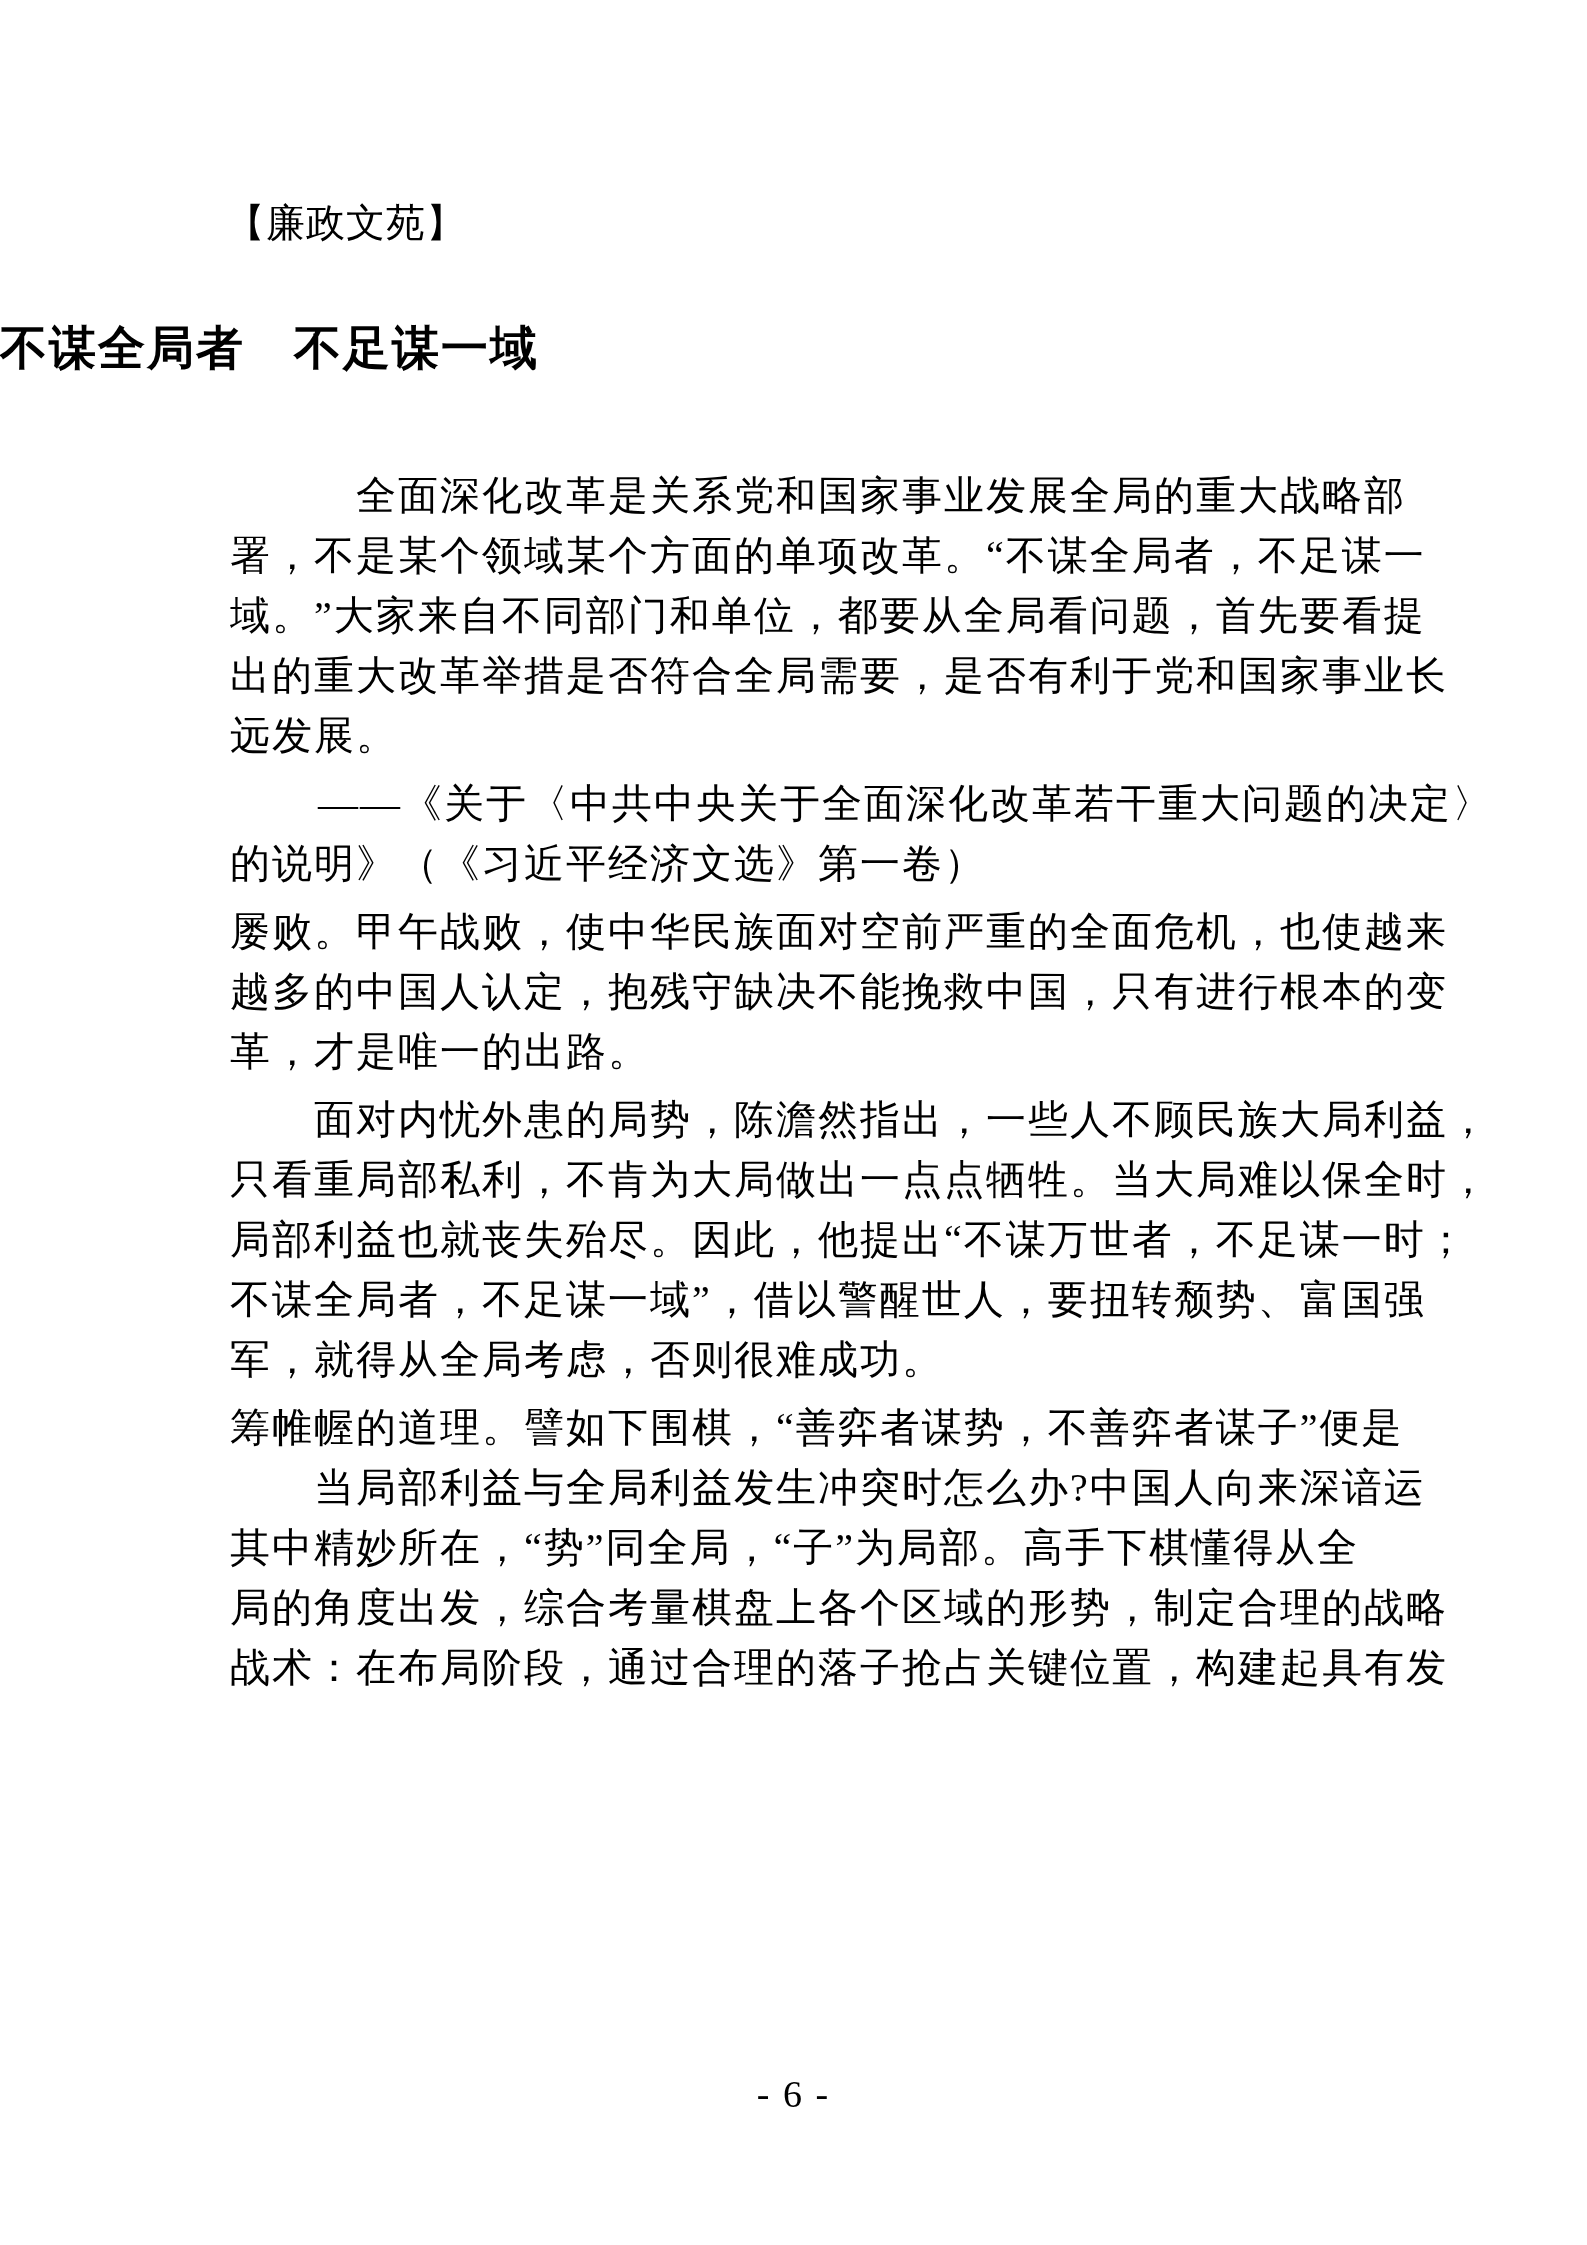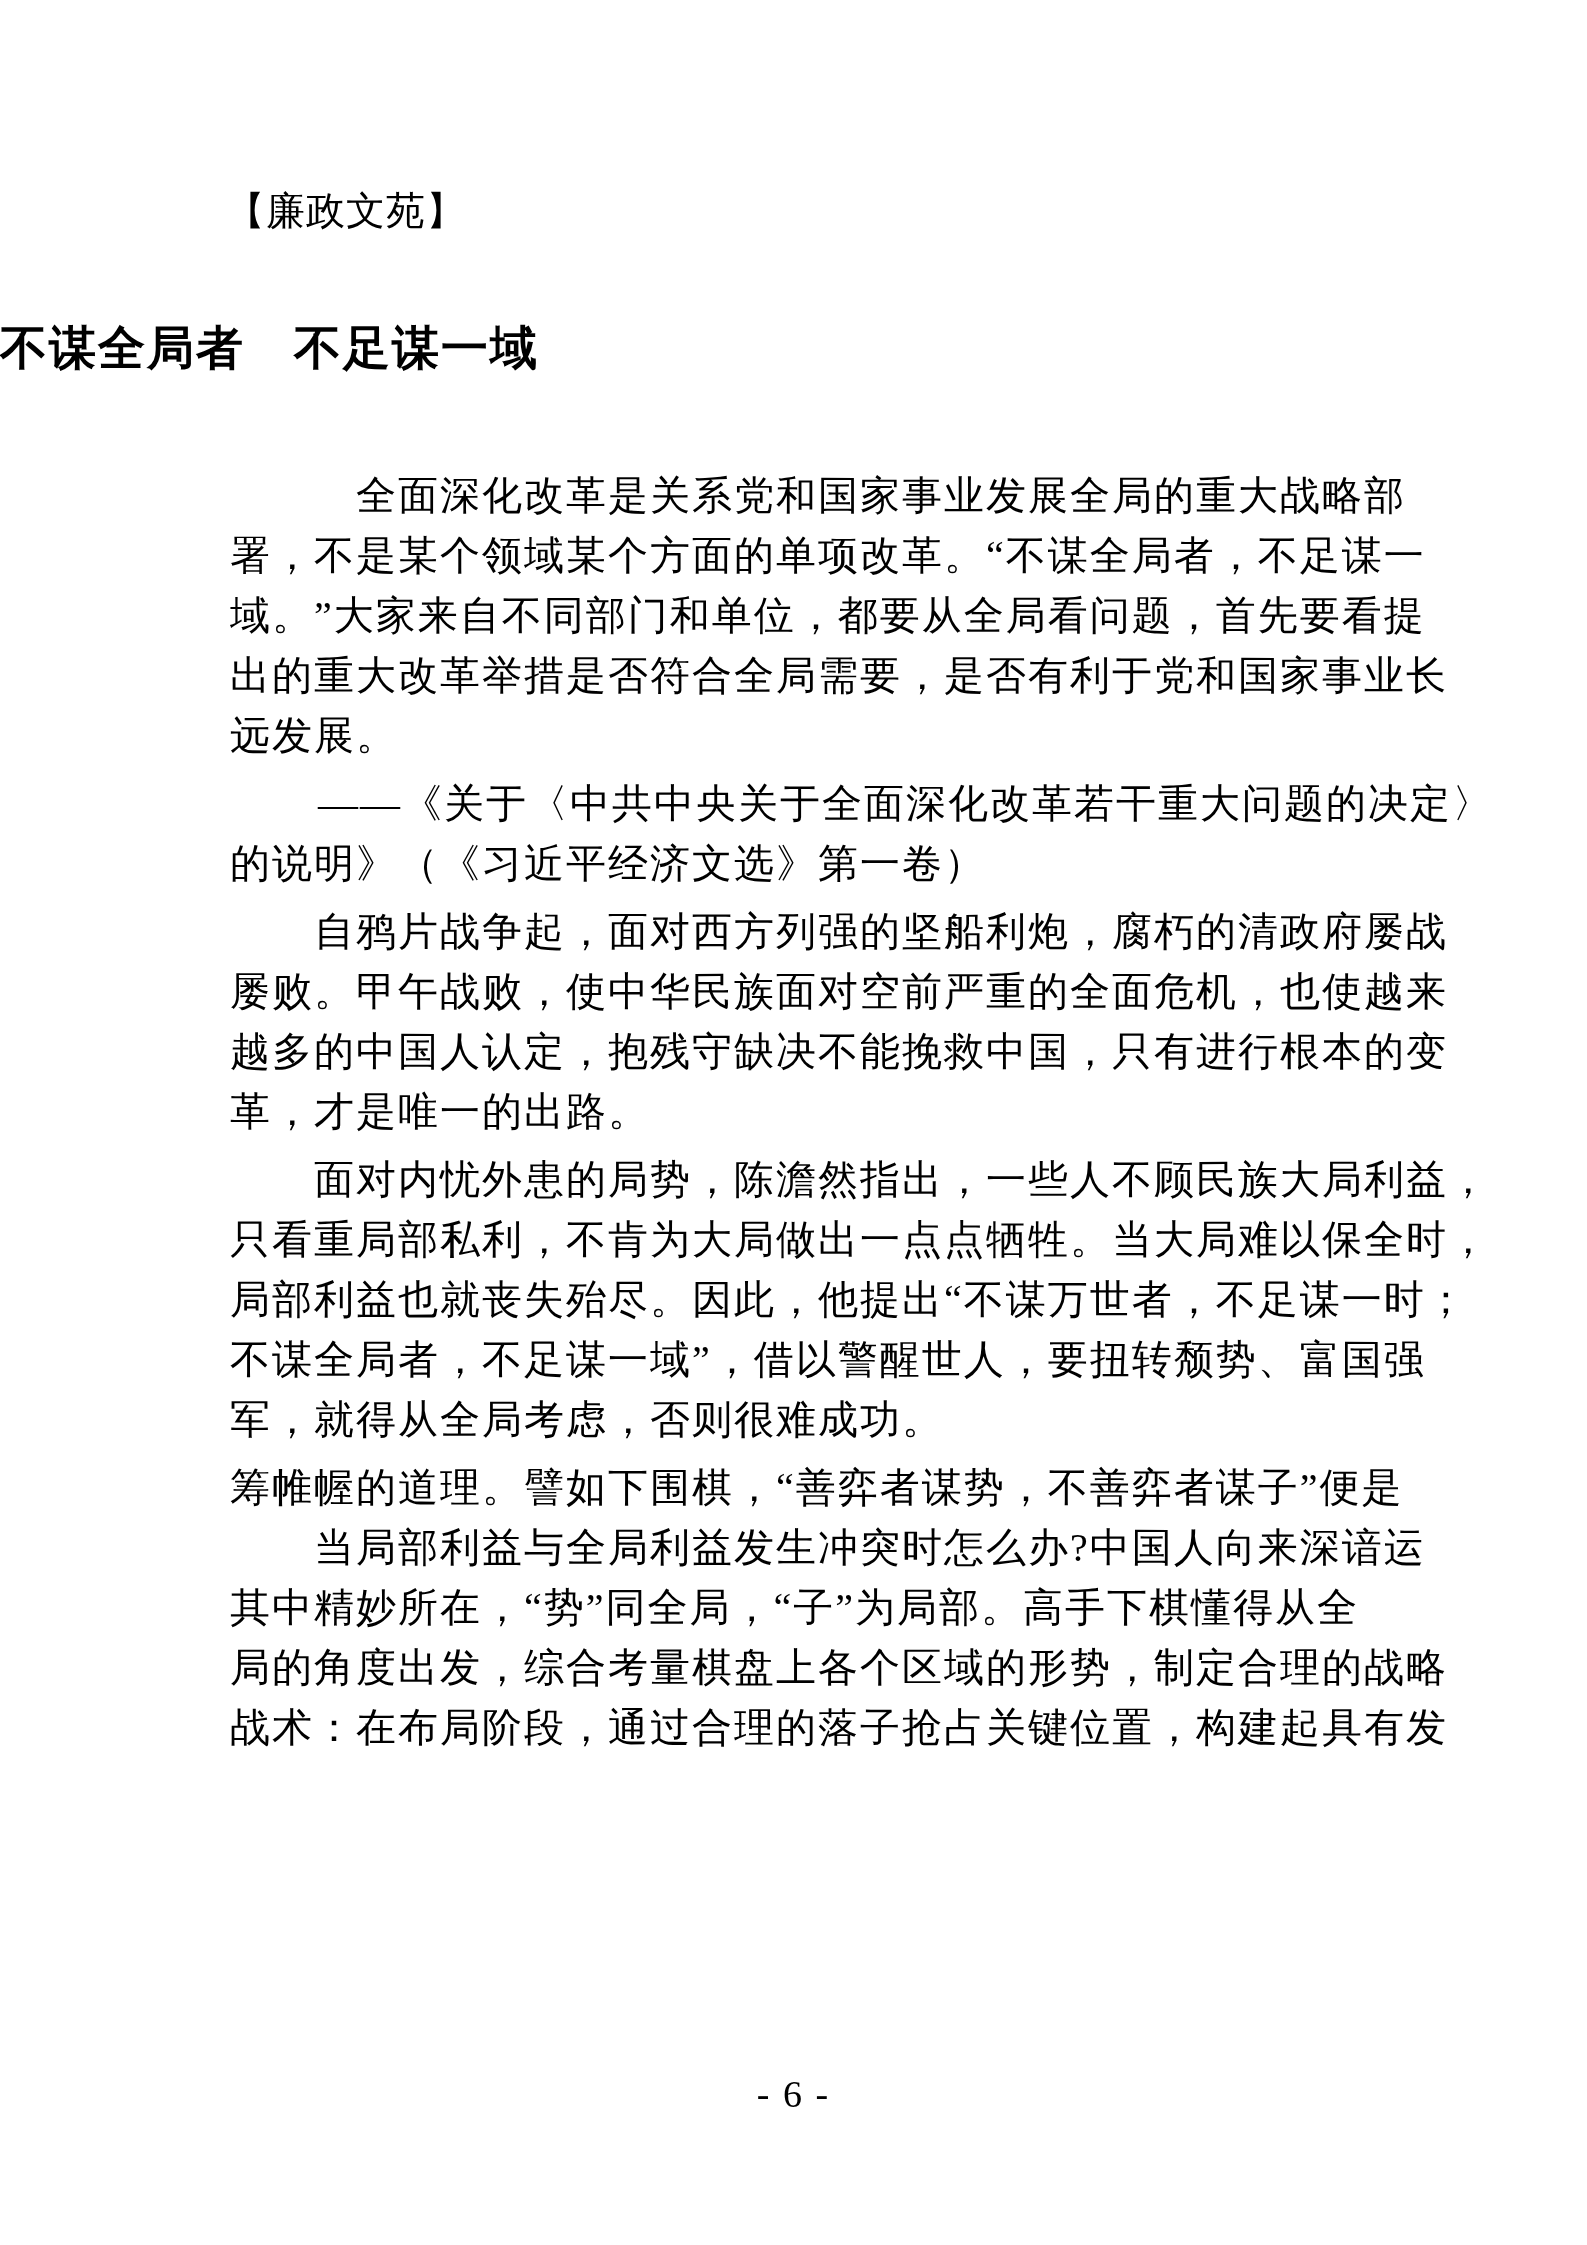--- a/index.html
+++ b/index.html
@@ -13,21 +13,21 @@
     height: 2245px;
     margin: 0 auto;
     background: #ffffff;
     color: #000000;
     font-family: "Liberation Serif", "DejaVu Serif", serif;
     overflow: hidden;
   }
   .section-header {
     position: absolute;
     left: 226px;
-    top: 186px;
+    top: 198px;
     font-size: 39px;
     line-height: 50px;
     letter-spacing: 1px;
     white-space: nowrap;
   }
   .title {
     position: absolute;
     top: 316px;
     left: 0;
     width: 100%;
@@ -83,21 +83,20 @@
         <div class="line">署，不是某个领域某个方面的单项改革。“不谋全局者，不足谋一</div>
         <div class="line">域。”大家来自不同部门和单位，都要从全局看问题，首先要看提</div>
         <div class="line">出的重大改革举措是否符合全局需要，是否有利于党和国家事业长</div>
         <div class="line">远发展。</div>
       </div>
       <div class="para para-1">
         <div class="line first">——《关于〈中共中央关于全面深化改革若干重大问题的决定〉</div>
         <div class="line">的说明》（《习近平经济文选》第一卷）</div>
       </div>
       <div class="para para-3">
-        <div class="line first">自鸦片战争起，面对西方列强的坚船利炮，腐朽的清政府屡战</div>
         <div class="line">屡败。甲午战败，使中华民族面对空前严重的全面危机，也使越来</div>
         <div class="line">越多的中国人认定，抱残守缺决不能挽救中国，只有进行根本的变</div>
         <div class="line">革，才是唯一的出路。</div>
       </div>
       <div class="para para-4">
         <div class="line first">面对内忧外患的局势，陈澹然指出，一些人不顾民族大局利益，</div>
         <div class="line">只看重局部私利，不肯为大局做出一点点牺牲。当大局难以保全时，</div>
         <div class="line">局部利益也就丧失殆尽。因此，他提出“不谋万世者，不足谋一时；</div>
         <div class="line">不谋全局者，不足谋一域”，借以警醒世人，要扭转颓势、富国强</div>
         <div class="line">军，就得从全局考虑，否则很难成功。</div>

